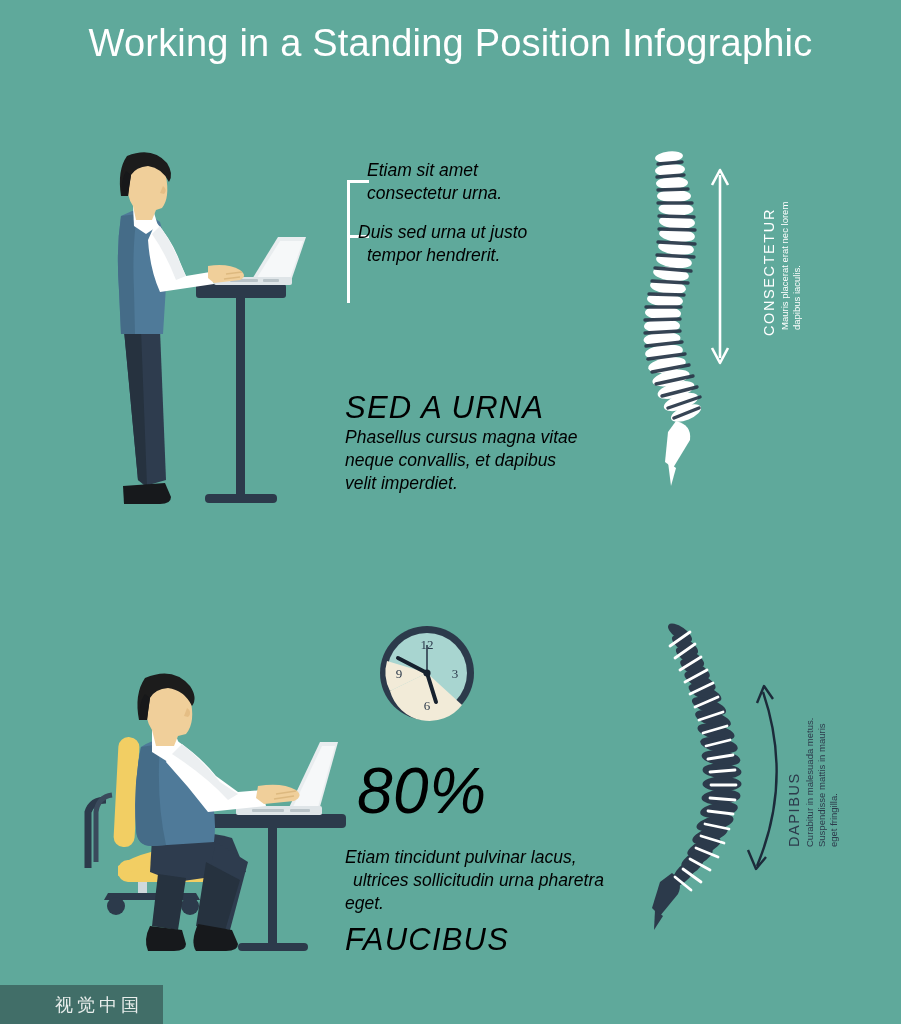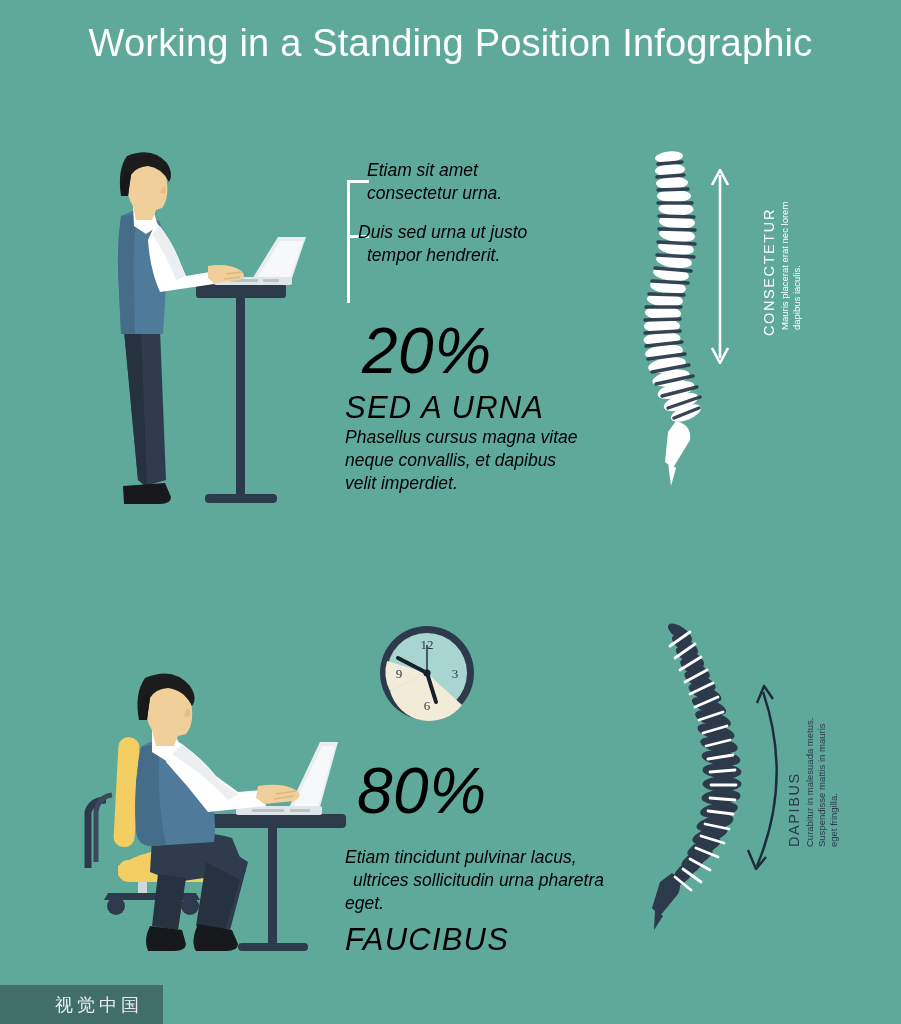--- a/index.html
+++ b/index.html
@@ -177,21 +177,20 @@
     <div class="tick t1"></div>
     <div class="tick t2"></div>
   </div>
 
   <div class="txt body-text" style="left:367px; top:158px;">Etiam sit amet</div>
   <div class="txt body-text" style="left:367px; top:181px;">consectetur urna.</div>
 
   <div class="txt body-text" style="left:358px; top:220px;">Duis sed urna ut justo</div>
   <div class="txt body-text" style="left:367px; top:243px;">tempor hendrerit.</div>
 
-  <div class="txt pct" style="left:362px; top:319px;">20%</div>
 
   <div class="txt sublabel" style="left:345px; top:390px;">SED A URNA</div>
 
   <div class="txt body-text" style="left:345px; top:448px;">neque convallis, et dapibus</div>
   <div class="txt body-text" style="left:345px; top:425px;">Phasellus cursus magna vitae</div>
   <div class="txt body-text" style="left:345px; top:471px;">velit imperdiet.</div>
 
   <svg class="layer" width="901" height="1024" viewBox="0 0 901 1024" style="pointer-events:none;">
     <g>
       <g fill="#FFFFFF">

